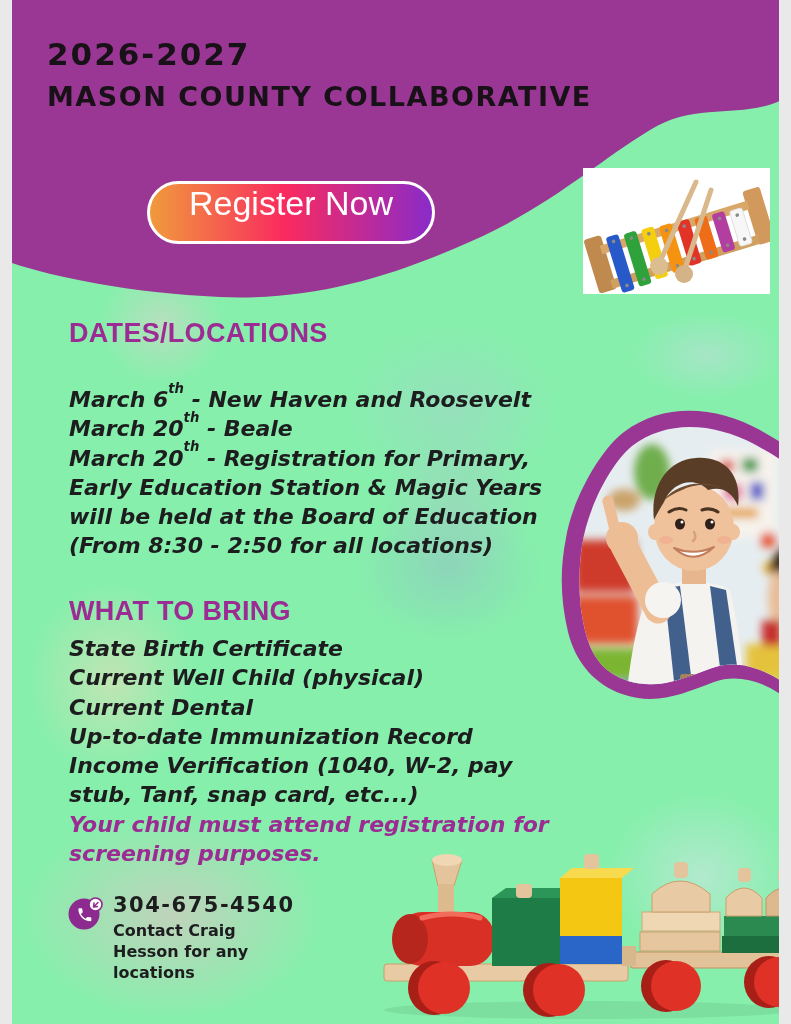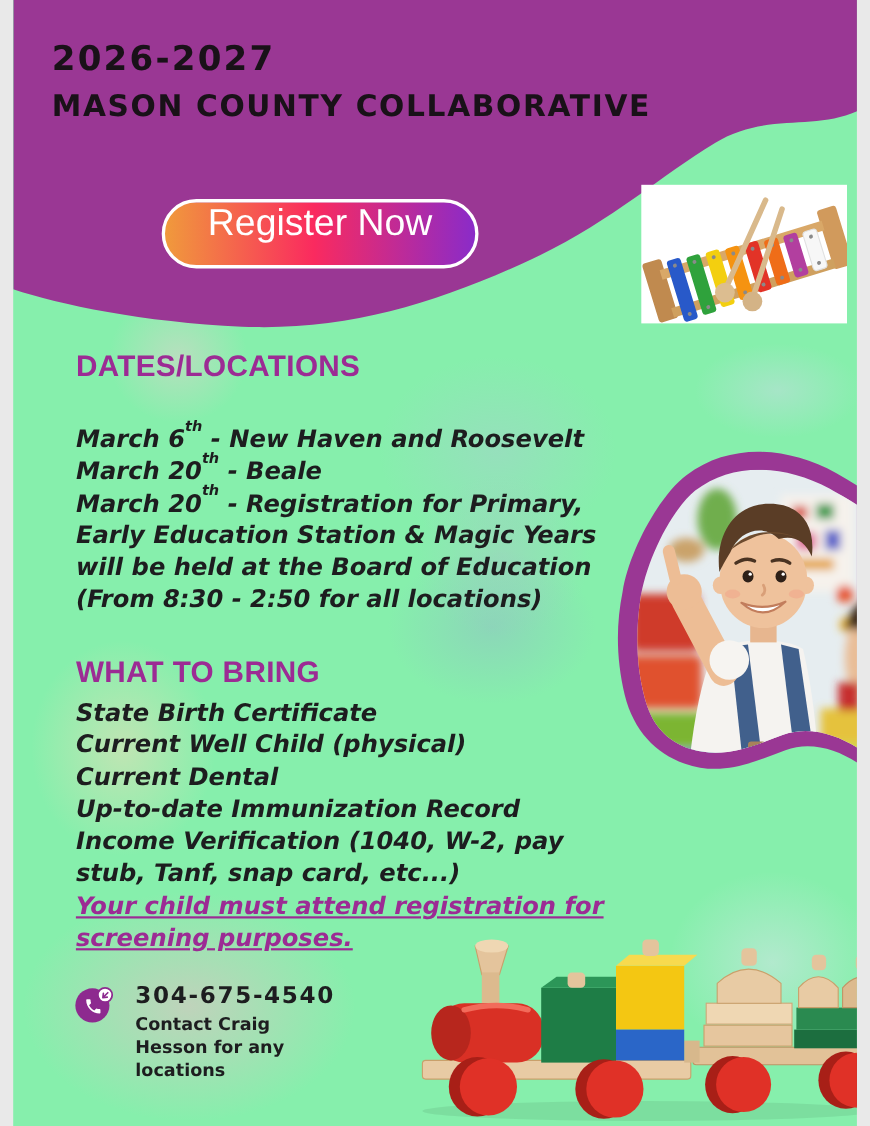--- a/index.html
+++ b/index.html
@@ -26,23 +26,23 @@
   
   .section-heading{
     position:absolute;left:57px;color:#9c2b94;font-size:27px;font-weight:bold;
     font-family:Liberation Sans, sans-serif;letter-spacing:.3px;
   }
   .body-list{
     position:absolute;left:57px;width:506px;color:#1d1d1f;
     font-size:22px;font-weight:bold;font-style:italic;line-height:29.3px;
   }
   .body-list sup{font-size:.6em;line-height:0;position:relative;top:-.45em;}
-  .purple-note{color:#9c2b94;text-decoration:underline;}
-  
-  .contact{position:absolute;left:55px;top:893px;display:flex;align-items:flex-start;gap:10px;}
+  .purple-note{color:#9c2b94;}
+  
+  .contact{position:absolute;left:55px;top:893px;display:flex;align-items:flex-start;}
   .contact-icon{width:37px;height:37px;flex:0 0 auto;margin-top:2px;}
   .contact-text{margin-left:9px;color:#1d1d1f;}
   .contact-phone{font-size:21px;font-weight:bold;letter-spacing:1.5px;}
   .contact-note{font-size:16px;font-weight:bold;width:185px;line-height:1.32;margin-top:3px;}
   
   .child-blob{position:absolute;left:548px;top:388px;width:243px;height:352px;}
   .train{position:absolute;left:362px;top:820px;width:429px;height:202px;}
 </style>
 </head>
 <body>

